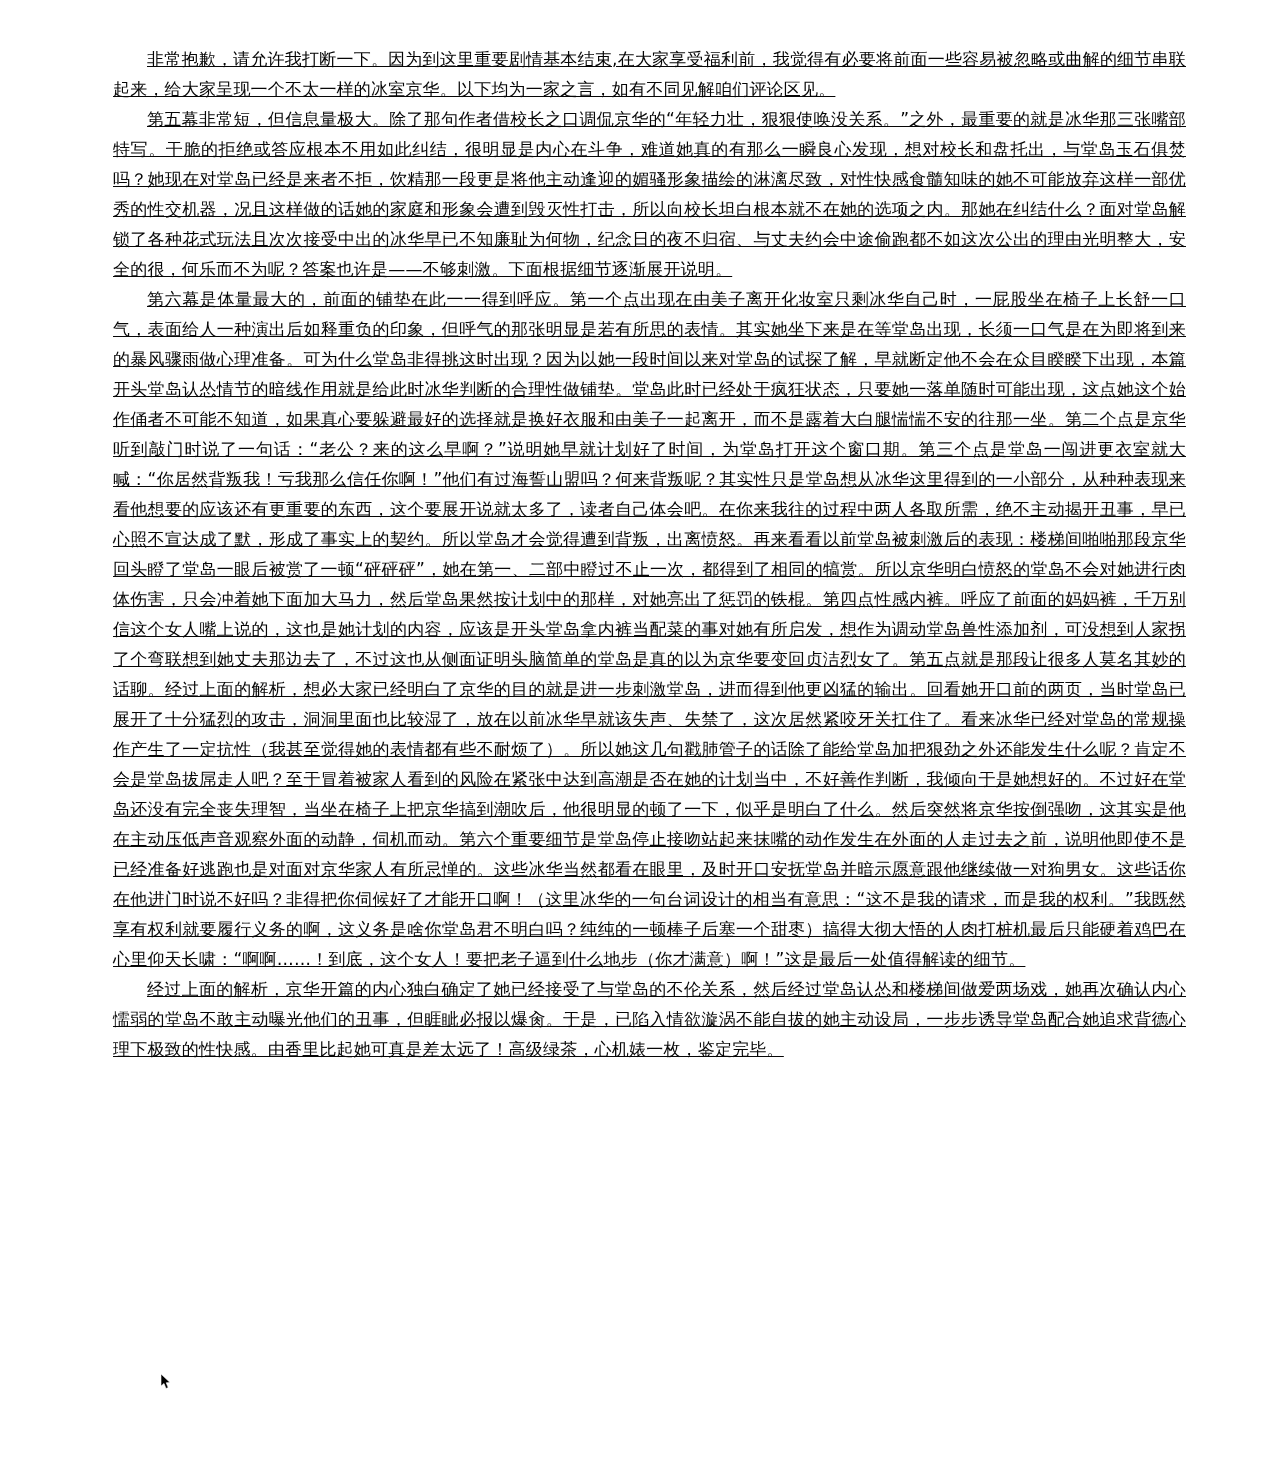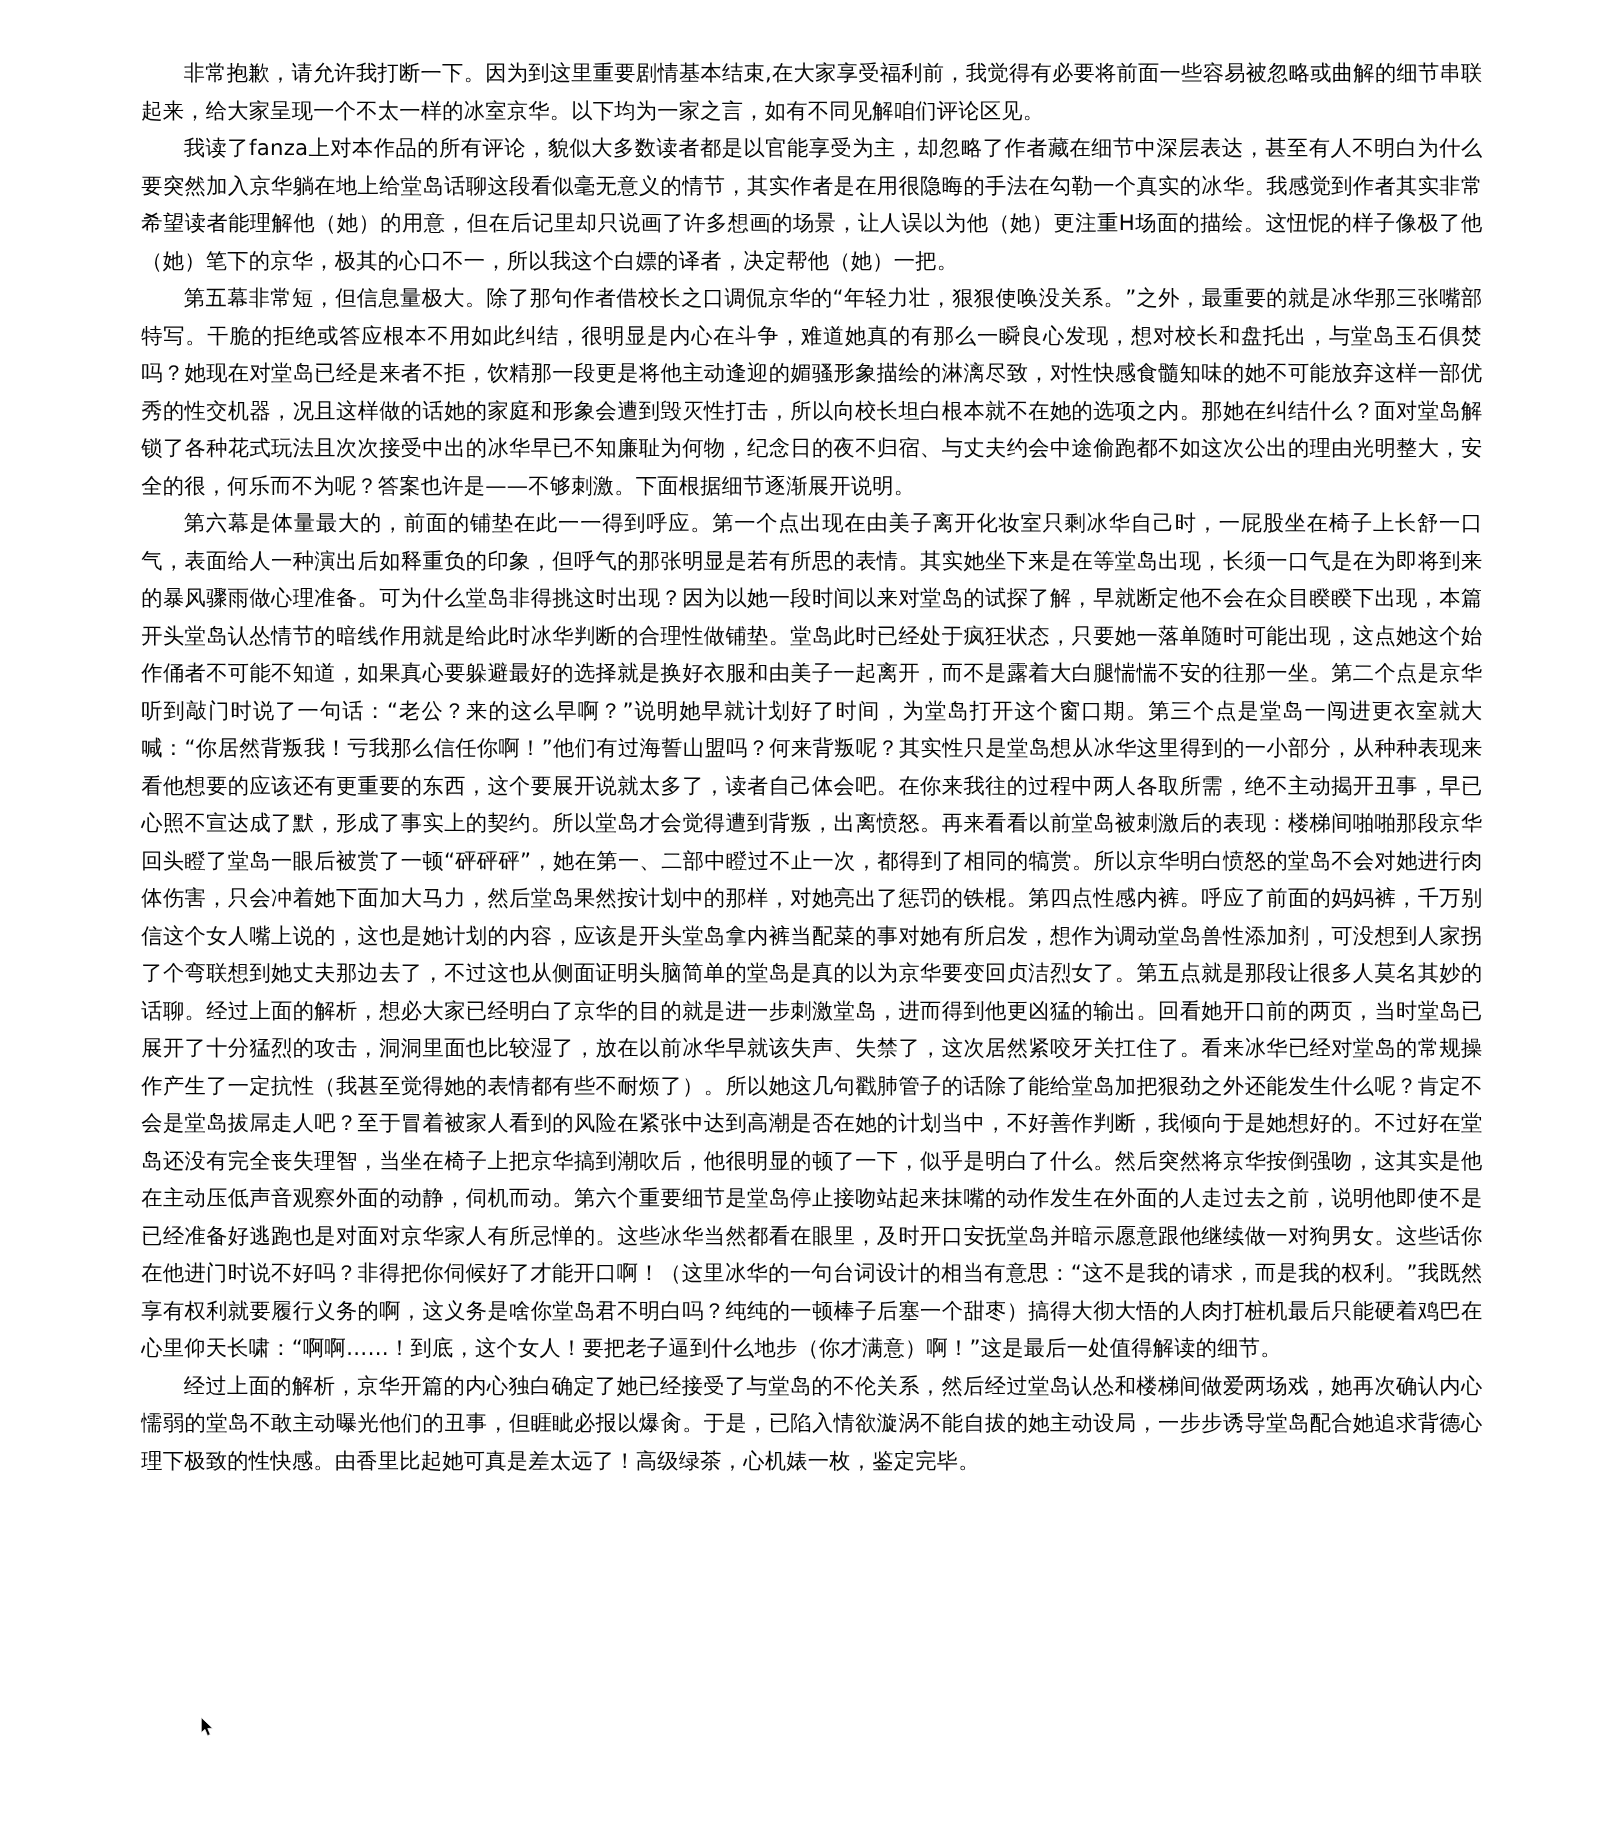--- a/index.html
+++ b/index.html
@@ -17,20 +17,21 @@
   .doc {
     position: absolute;
     left: 113px;
     top: 44px;
     width: 1073px;
     color: #060606;
     font-size: 17px;
     line-height: 30px;
     text-align: justify;
     letter-spacing: 0.2px;
+    text-decoration: underline;
   }
   .doc p {
     margin: 0;
     padding: 0;
     text-indent: 2em;
     word-break: break-all;
   }
   .mouse-cursor {
     position: absolute;
     left: 160px;
@@ -38,21 +39,20 @@
     width: 12px;
     height: 16px;
     pointer-events: none;
   }
 </style>
 </head>
 <body>
 
 <div class="doc">
   <p>非常抱歉，请允许我打断一下。因为到这里重要剧情基本结束,在大家享受福利前，我觉得有必要将前面一些容易被忽略或曲解的细节串联起来，给大家呈现一个不太一样的冰室京华。以下均为一家之言，如有不同见解咱们评论区见。</p>
-  <p>我读了fanza上对本作品的所有评论，貌似大多数读者都是以官能享受为主，却忽略了作者藏在细节中深层表达，甚至有人不明白为什么要突然加入京华躺在地上给堂岛话聊这段看似毫无意义的情节，其实作者是在用很隐晦的手法在勾勒一个真实的冰华。我感觉到作者其实非常希望读者能理解他（她）的用意，但在后记里却只说画了许多想画的场景，让人误以为他（她）更注重H场面的描绘。这忸怩的样子像极了他（她）笔下的京华，极其的心口不一，所以我这个白嫖的译者，决定帮他（她）一把。</p>
   <p>第五幕非常短，但信息量极大。除了那句作者借校长之口调侃京华的“年轻力壮，狠狠使唤没关系。”之外，最重要的就是冰华那三张嘴部特写。干脆的拒绝或答应根本不用如此纠结，很明显是内心在斗争，难道她真的有那么一瞬良心发现，想对校长和盘托出，与堂岛玉石俱焚吗？她现在对堂岛已经是来者不拒，饮精那一段更是将他主动逢迎的媚骚形象描绘的淋漓尽致，对性快感食髓知味的她不可能放弃这样一部优秀的性交机器，况且这样做的话她的家庭和形象会遭到毁灭性打击，所以向校长坦白根本就不在她的选项之内。那她在纠结什么？面对堂岛解锁了各种花式玩法且次次接受中出的冰华早已不知廉耻为何物，纪念日的夜不归宿、与丈夫约会中途偷跑都不如这次公出的理由光明整大，安全的很，何乐而不为呢？答案也许是——不够刺激。下面根据细节逐渐展开说明。</p>
   <p>第六幕是体量最大的，前面的铺垫在此一一得到呼应。第一个点出现在由美子离开化妆室只剩冰华自己时，一屁股坐在椅子上长舒一口气，表面给人一种演出后如释重负的印象，但呼气的那张明显是若有所思的表情。其实她坐下来是在等堂岛出现，长须一口气是在为即将到来的暴风骤雨做心理准备。可为什么堂岛非得挑这时出现？因为以她一段时间以来对堂岛的试探了解，早就断定他不会在众目睽睽下出现，本篇开头堂岛认怂情节的暗线作用就是给此时冰华判断的合理性做铺垫。堂岛此时已经处于疯狂状态，只要她一落单随时可能出现，这点她这个始作俑者不可能不知道，如果真心要躲避最好的选择就是换好衣服和由美子一起离开，而不是露着大白腿惴惴不安的往那一坐。第二个点是京华听到敲门时说了一句话：“老公？来的这么早啊？”说明她早就计划好了时间，为堂岛打开这个窗口期。第三个点是堂岛一闯进更衣室就大喊：“你居然背叛我！亏我那么信任你啊！”他们有过海誓山盟吗？何来背叛呢？其实性只是堂岛想从冰华这里得到的一小部分，从种种表现来看他想要的应该还有更重要的东西，这个要展开说就太多了，读者自己体会吧。在你来我往的过程中两人各取所需，绝不主动揭开丑事，早已心照不宣达成了默，形成了事实上的契约。所以堂岛才会觉得遭到背叛，出离愤怒。再来看看以前堂岛被刺激后的表现：楼梯间啪啪那段京华回头瞪了堂岛一眼后被赏了一顿“砰砰砰”，她在第一、二部中瞪过不止一次，都得到了相同的犒赏。所以京华明白愤怒的堂岛不会对她进行肉体伤害，只会冲着她下面加大马力，然后堂岛果然按计划中的那样，对她亮出了惩罚的铁棍。第四点性感内裤。呼应了前面的妈妈裤，千万别信这个女人嘴上说的，这也是她计划的内容，应该是开头堂岛拿内裤当配菜的事对她有所启发，想作为调动堂岛兽性添加剂，可没想到人家拐了个弯联想到她丈夫那边去了，不过这也从侧面证明头脑简单的堂岛是真的以为京华要变回贞洁烈女了。第五点就是那段让很多人莫名其妙的话聊。经过上面的解析，想必大家已经明白了京华的目的就是进一步刺激堂岛，进而得到他更凶猛的输出。回看她开口前的两页，当时堂岛已展开了十分猛烈的攻击，洞洞里面也比较湿了，放在以前冰华早就该失声、失禁了，这次居然紧咬牙关扛住了。看来冰华已经对堂岛的常规操作产生了一定抗性（我甚至觉得她的表情都有些不耐烦了）。所以她这几句戳肺管子的话除了能给堂岛加把狠劲之外还能发生什么呢？肯定不会是堂岛拔屌走人吧？至于冒着被家人看到的风险在紧张中达到高潮是否在她的计划当中，不好善作判断，我倾向于是她想好的。不过好在堂岛还没有完全丧失理智，当坐在椅子上把京华搞到潮吹后，他很明显的顿了一下，似乎是明白了什么。然后突然将京华按倒强吻，这其实是他在主动压低声音观察外面的动静，伺机而动。第六个重要细节是堂岛停止接吻站起来抹嘴的动作发生在外面的人走过去之前，说明他即使不是已经准备好逃跑也是对面对京华家人有所忌惮的。这些冰华当然都看在眼里，及时开口安抚堂岛并暗示愿意跟他继续做一对狗男女。这些话你在他进门时说不好吗？非得把你伺候好了才能开口啊！（这里冰华的一句台词设计的相当有意思：“这不是我的请求，而是我的权利。”我既然享有权利就要履行义务的啊，这义务是啥你堂岛君不明白吗？纯纯的一顿棒子后塞一个甜枣）搞得大彻大悟的人肉打桩机最后只能硬着鸡巴在心里仰天长啸：“啊啊……！到底，这个女人！要把老子逼到什么地步（你才满意）啊！”这是最后一处值得解读的细节。</p>
   <p>经过上面的解析，京华开篇的内心独白确定了她已经接受了与堂岛的不伦关系，然后经过堂岛认怂和楼梯间做爱两场戏，她再次确认内心懦弱的堂岛不敢主动曝光他们的丑事，但睚眦必报以爆肏。于是，已陷入情欲漩涡不能自拔的她主动设局，一步步诱导堂岛配合她追求背德心理下极致的性快感。由香里比起她可真是差太远了！高级绿茶，心机婊一枚，鉴定完毕。</p>
 </div>
 
 <div class="mouse-cursor">
   <svg width="12" height="16" viewBox="0 0 12 16" xmlns="http://www.w3.org/2000/svg">
     <path d="M1,0 L1,12 L4,9.5 L6,14.5 L8.2,13.6 L6.2,8.8 L10,8.5 Z" fill="#000000" stroke="#ffffff" stroke-width="0.6"></path>
   </svg>
 </div>

